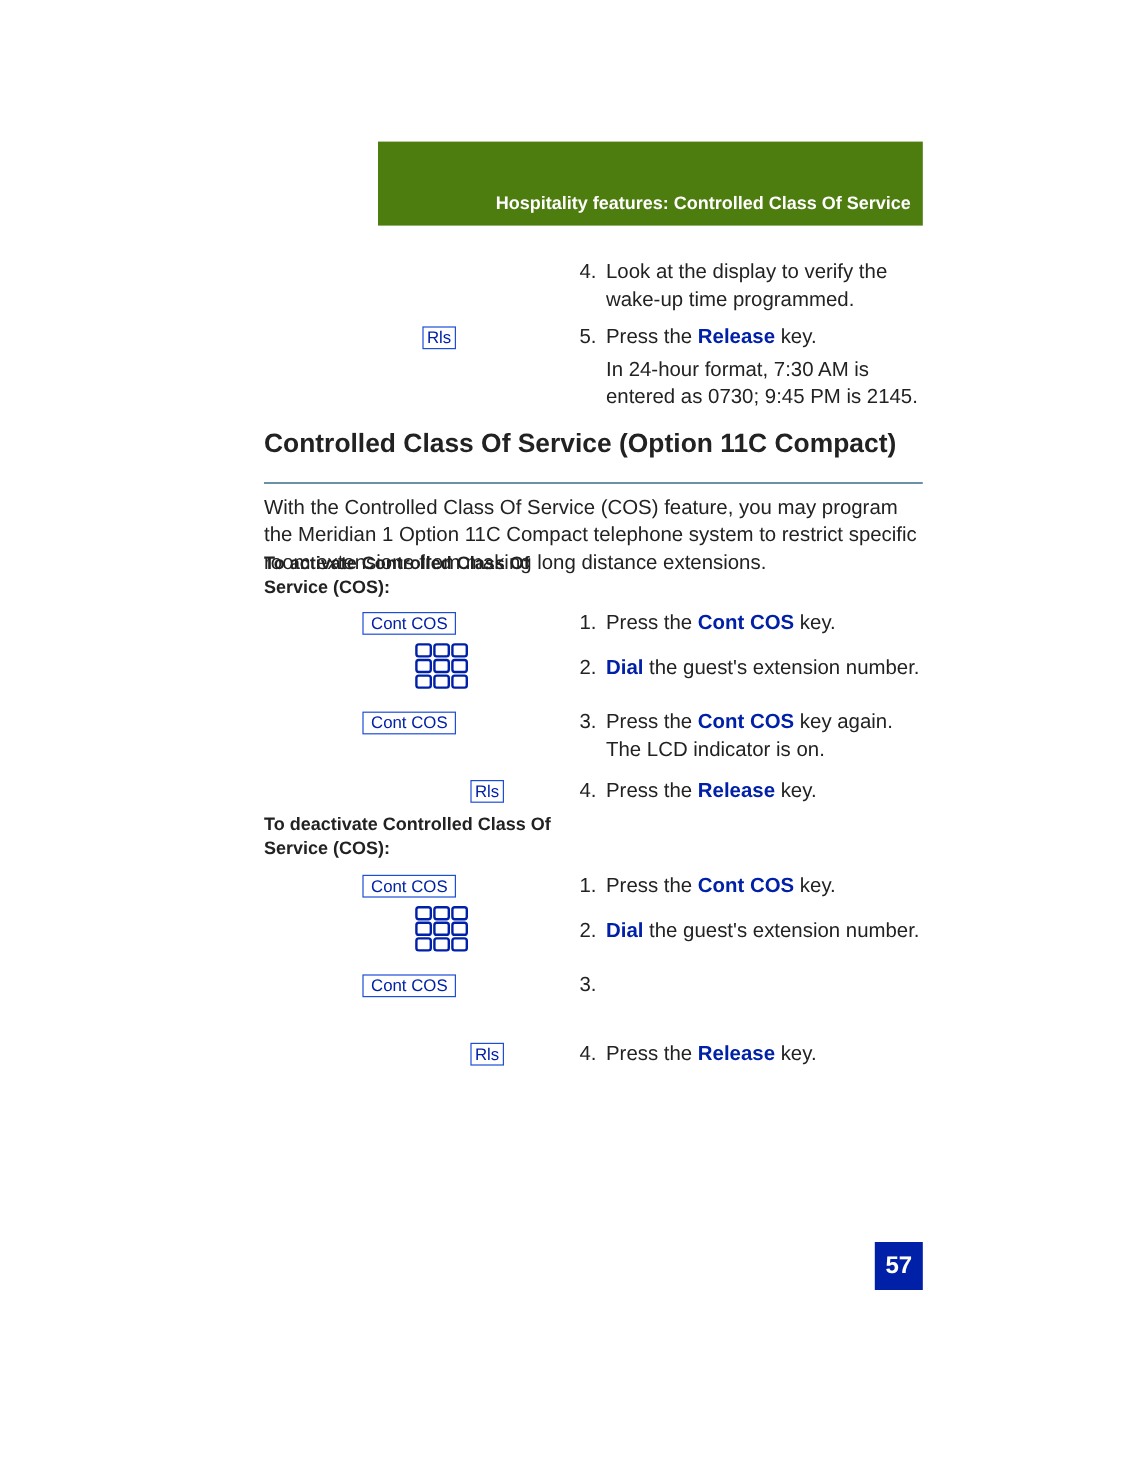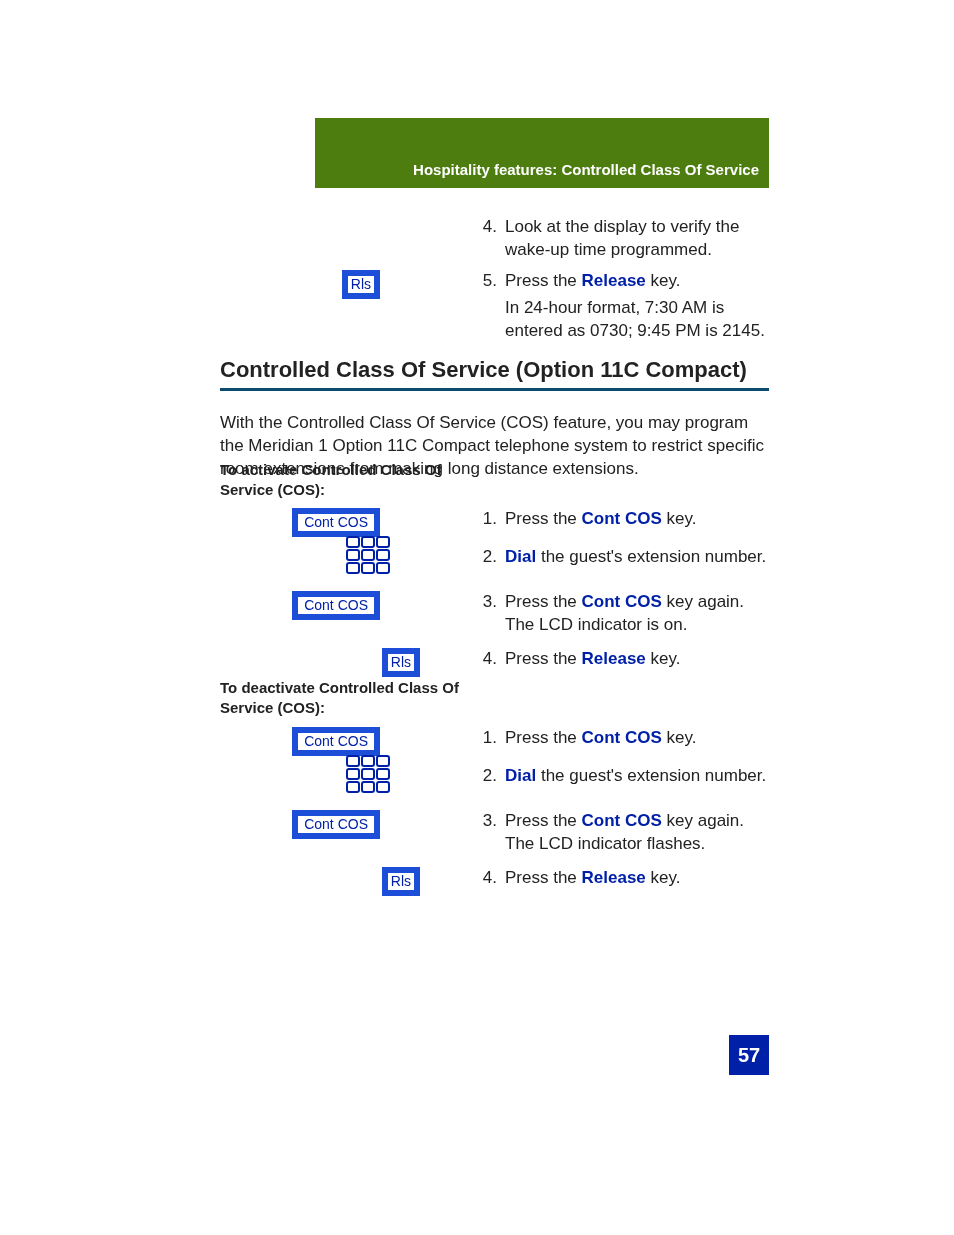--- a/index.html
+++ b/index.html
@@ -42,21 +42,21 @@
     width: 180px;
     text-align: right;
   }
   .right-col {
     position: absolute;
     left: 475px;
     width: 294px;
   }
   .key-button {
     display: inline-block;
-    border: 6px solid #1d4ed8;
+    border: 1px solid #1d4ed8;
     color: #0020a8;
     font-size: 14px;
     padding: 1px 6px 1px 6px;
     font-family: Arial, Helvetica, sans-serif;
     background: #fff;
     line-height: 1.1;
   }
   .key-button.small {
     padding: 1px 3px;
     letter-spacing: 0;
@@ -88,22 +88,22 @@
   }
   .num-item .t { flex: 1 1 auto; }
   .bold-blue { color: #0020a8; font-weight: bold; }
   .section-heading {
     position: absolute;
     left: 220px;
     width: 549px;
     font-size: 22px;
     font-weight: bold;
     color: #222;
-    border-bottom: 3px solid #0c4a6e;
-    padding-bottom: 3px;
+    border-bottom: 1px solid #0c4a6e;
+    padding-bottom: 17px;
   }
   .body-para {
     position: absolute;
     left: 220px;
     width: 549px;
   }
   .sub-bold {
     position: absolute;
     left: 220px;
     width: 260px;
@@ -245,23 +245,20 @@
       </div>
     </div>
   </div>
 
   <div class="left-col" style="left:200px; top:810px;">
     <span class="key-button">Cont COS</span>
   </div>
   <div class="right-col" style="top:810px;">
     <div class="num-item">
       <div class="n">3.</div>
-      <div class="t">
-        <span>Press the </span><span class="bold-blue">Cont COS</span><span> key again. The LCD indicator flashes.</span>
-      </div>
     </div>
   </div>
 
   <div class="left-col" style="left:240px; top:867px;">
     <span class="key-button small">Rls</span>
   </div>
   <div class="right-col" style="top:867px;">
     <div class="num-item">
       <div class="n">4.</div>
       <div class="t">

